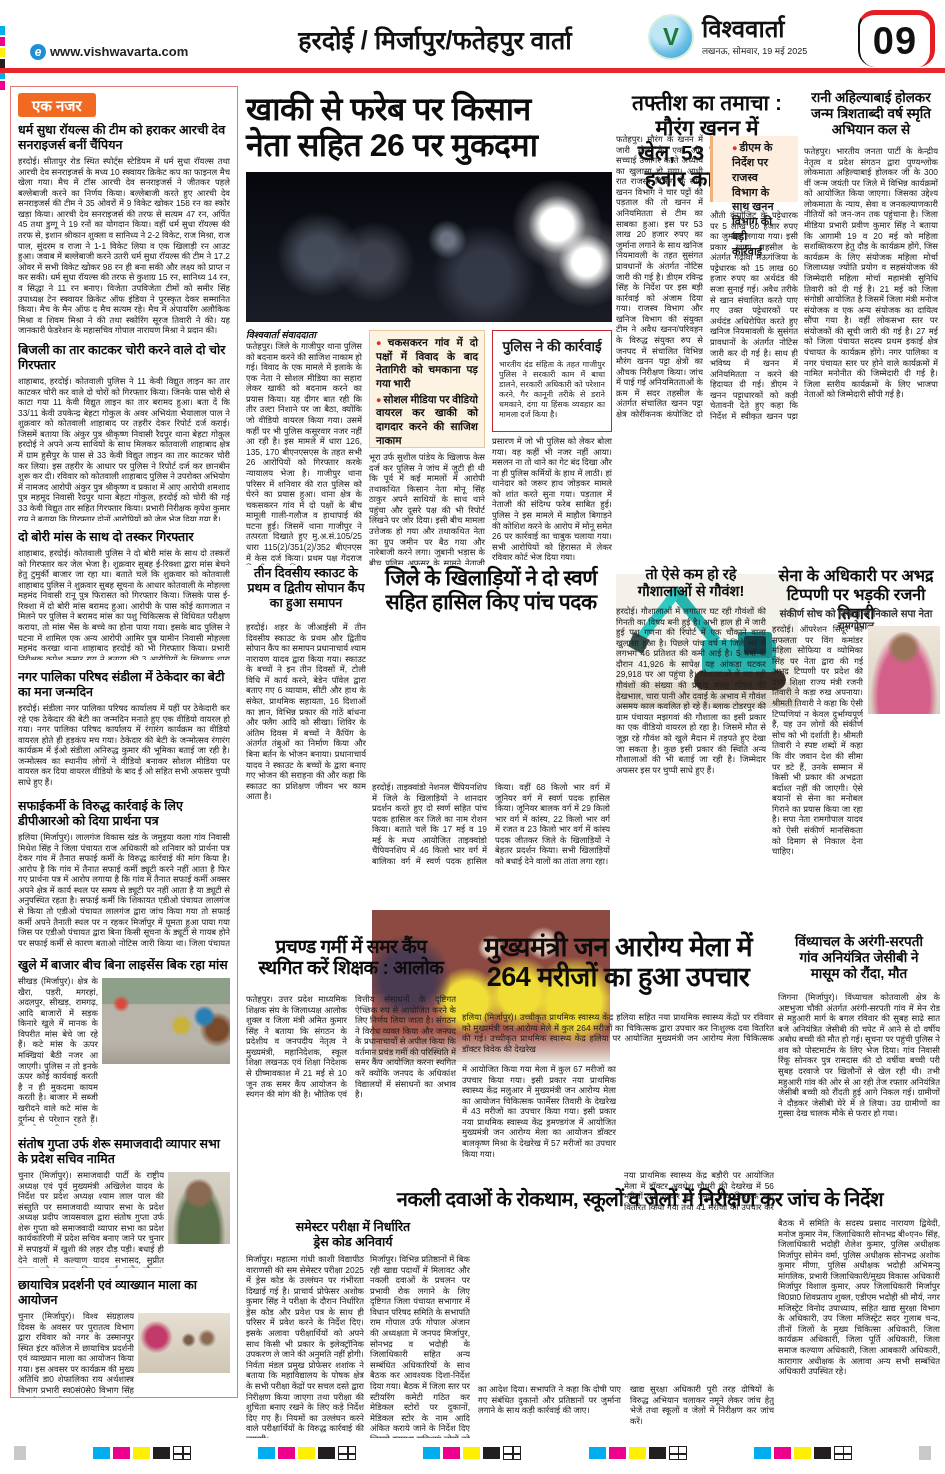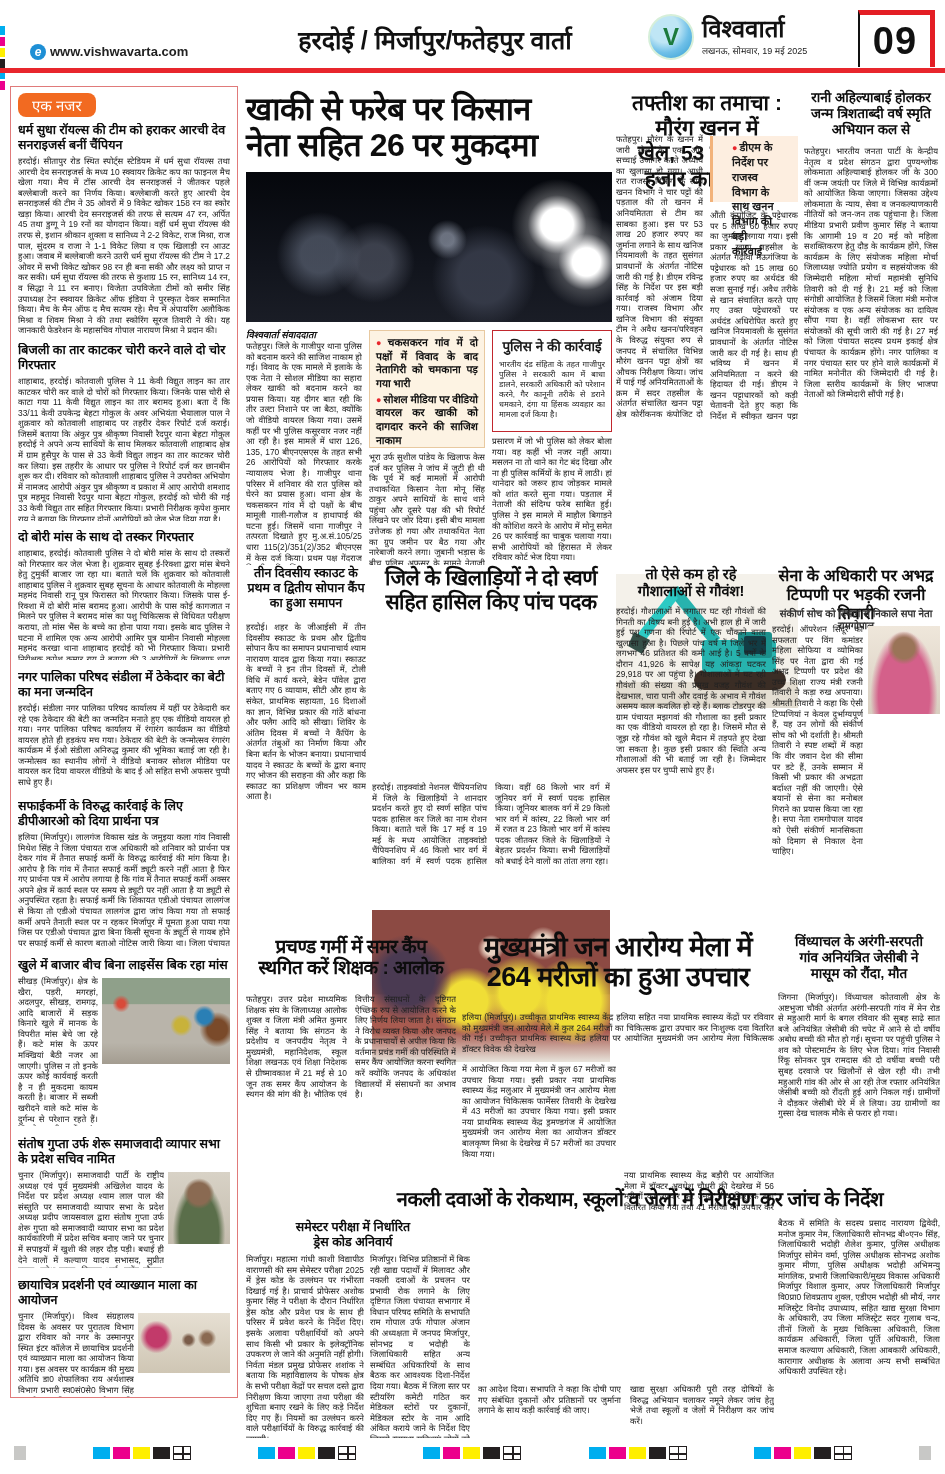--- a/index.html
+++ b/index.html
@@ -12,40 +12,40 @@
   .section-title{position:absolute;left:250px;top:22px;width:370px;text-align:center;
                  font-size:25px;font-weight:800;color:#111;}
   .brand{position:absolute;left:648px;top:14px;display:flex;align-items:center;gap:8px;}
   .brand-logo{width:42px;height:42px;border-radius:50%;background:radial-gradient(circle at 35% 30%,#bfe6f5 0 35%,#6fc0e8 60%,#2d9ad0);
               display:flex;align-items:center;justify-content:center;font-size:24px;font-weight:800;color:#1c7a3d;
               border:2px solid #d6efd9;}
   .brand-name{font-size:24px;font-weight:800;color:#111;line-height:1;}
   .brand-edition{font-size:9px;color:#222;margin-top:3px;}
   .pageno-box{position:absolute;right:10px;top:10px;width:70px;height:52px;
               border-top:5px solid #e31e24;border-right:5px solid #e31e24;border-left:2px solid #111;
-              display:flex;align-items:center;justify-content:center;}
+              display:flex;align-items:center;justify-content:center;border-radius:17px;}
   .pageno{font-size:38px;font-weight:800;color:#111;letter-spacing:1px;}
   .red-rule{position:absolute;left:0;top:68px;width:945px;height:5px;background:#e8262d;}
   
   .edge-ticks{position:absolute;left:0;top:26px;width:5px;}
   .edge-ticks div{width:5px;height:9px;margin-bottom:2px;}
   
   .h-big{font-weight:800;color:#0d0d0d;line-height:1.12;letter-spacing:-0.5px;}
   .h-art{font-weight:800;color:#0d0d0d;line-height:1.2;}
   .b{font-size:8.4px;line-height:1.26;text-align:justify;color:#222;overflow:hidden;}
   .abs{position:absolute;}
   .center{text-align:center;}
   .byline{font-weight:bold;font-size:9.5px;color:#111;font-style:italic;}
   .photo{background:#ccc;overflow:hidden;position:relative;}
   .cut{overflow:hidden;}
   
   .left-box{position:absolute;left:10px;top:86px;width:228px;height:1312px;
             border:1.5px solid #e07a7a;background:#fff;padding:6px 7px;box-sizing:border-box;overflow:hidden;}
-  .ek-header{display:inline-block;background:#f26a21;color:#fff;font-weight:400;font-size:15px;
-             padding:2px 14px;border-radius:8px;margin-bottom:6px;}
+  .ek-header{display:inline-block;background:#f26a21;color:#fff;font-weight:700;font-size:15px;
+             padding:2px 14px;border-radius:3px;margin-bottom:6px;}
   .ek-art{margin-bottom:7px;overflow:hidden;}
   .ek-art .h-art{font-size:12.5px;margin-bottom:3px;}
   
   .ph-night{background:
       radial-gradient(circle at 85% 35%, #fff 0 5%, rgba(255,255,255,.25) 9%, transparent 14%),
       radial-gradient(circle at 93% 60%, #fff 0 4%, rgba(255,255,255,.2) 8%, transparent 13%),
       radial-gradient(circle at 55% 45%, rgba(200,210,230,.5) 0 3%, transparent 9%),
       radial-gradient(circle at 20% 55%, rgba(120,130,150,.5) 0 6%, transparent 14%),
       radial-gradient(circle at 35% 60%, rgba(90,95,110,.6) 0 7%, transparent 16%),
       radial-gradient(circle at 65% 70%, rgba(60,65,80,.8) 0 10%, transparent 20%),

